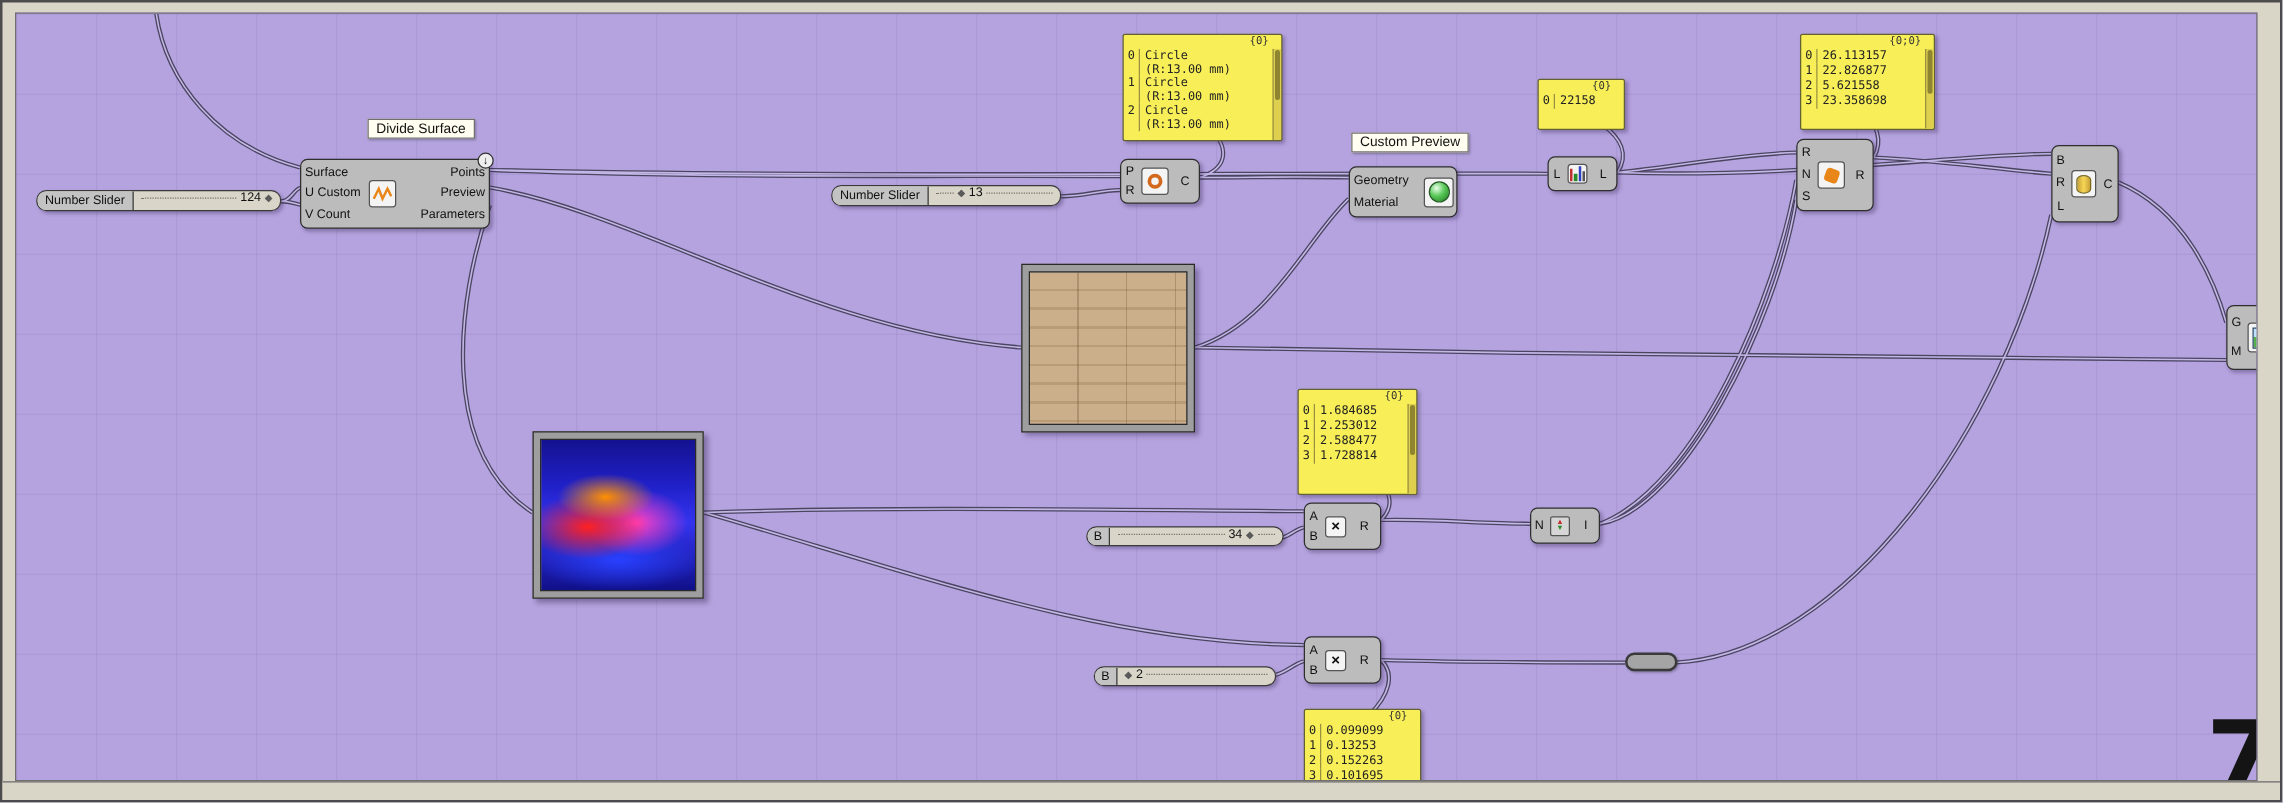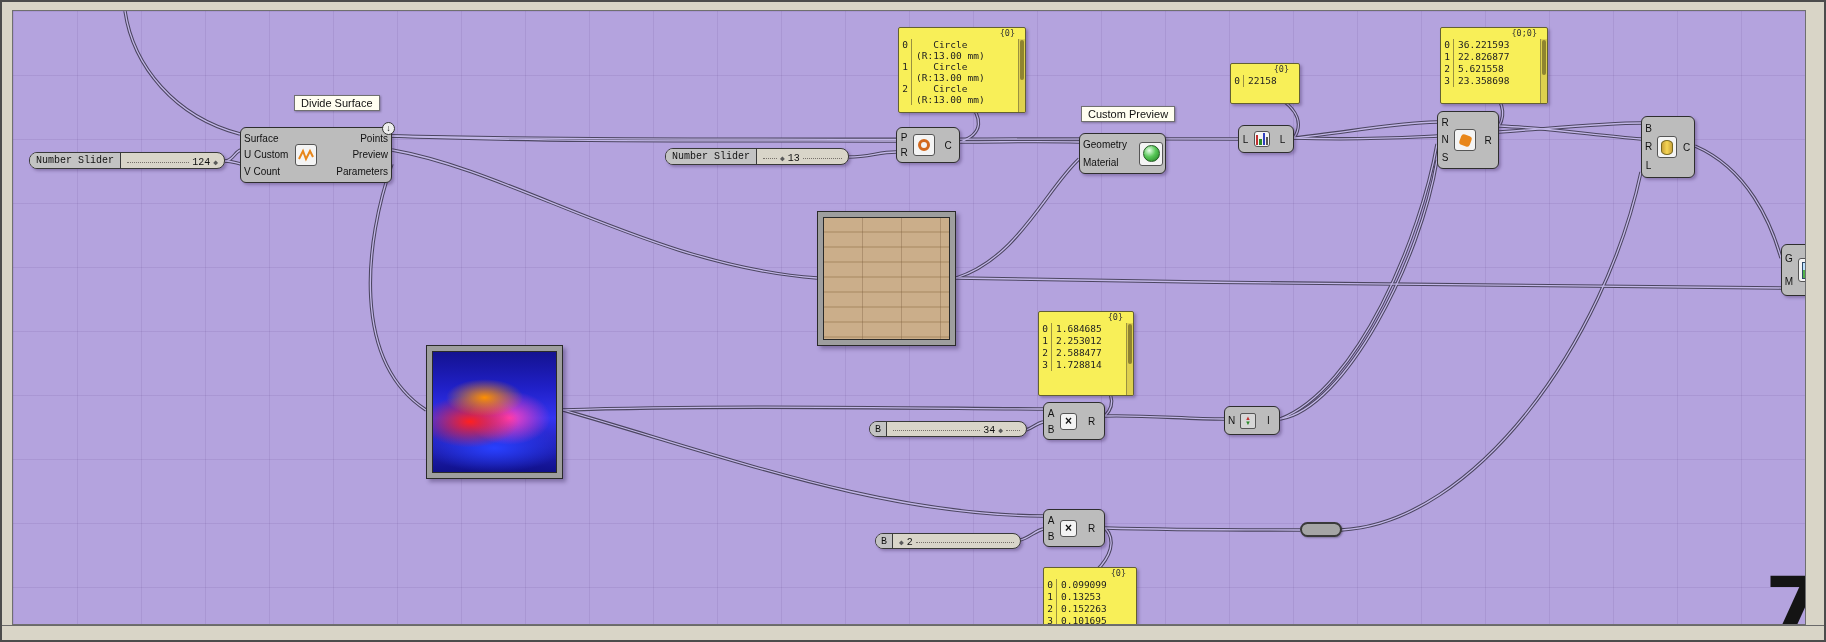--- a/index.html
+++ b/index.html
@@ -41,29 +41,29 @@
            font-family:"DejaVu Sans Mono",monospace; font-size:9.5px;
            box-shadow:2px 2px 3px rgba(60,40,90,.35); }
   .panel .hdr { flex:none; height:11px; line-height:11px; text-align:right; padding-right:10px;
                 font-size:8.5px; color:#333; }
   .panel .pbody { flex:1; display:flex; overflow:hidden; }
   .panel .rows { flex:1; overflow:hidden; }
   .panel .row { display:flex; line-height:12px; }
   .panel .row.tall { line-height:11px; }
   .panel .idx { flex:none; width:13px; text-align:right; padding-right:3px; border-right:1px solid #9a9140; }
   .panel .val { padding-left:4px; white-space:pre; }
-  .panel .val .l { display:block;text-align:center; }
+  .panel .val .l { display:block; }
   .panel .sb { flex:none; width:7px; background:#ded04e; border-left:1px solid #9a9140; position:relative; }
   .panel .sb .thumb { position:absolute; left:1px; right:1px; top:1px; height:55%;
                       background:#8f8430; border-radius:2px; }
 
   
   .slider { position:absolute; height:17px; background:#d9d5c9; border:1.4px solid #3a3a3a; border-radius:8px;
-            display:flex; align-items:flex-end; z-index:3; font-size:10px; color:#111; overflow:hidden;
-            box-shadow:2px 2px 3px rgba(60,40,90,.35);font-family:Liberation Mono, monospace; }
+            display:flex; align-items:flex-start; z-index:3; font-size:10px; color:#111; overflow:hidden;
+            box-shadow:2px 2px 3px rgba(60,40,90,.35); }
   .slider .lab { flex:none; background:#c3c3c3; border-right:1px solid #3a3a3a; padding:0 6px; height:100%;
                  display:flex; align-items:center; }
   .slider .track { flex:1; display:flex; align-items:center; padding:0 6px; gap:3px; }
   .slider .dots { flex:1; height:1px; border-bottom:1px dotted #77716a; }
   .slider .dots.short { flex:0 0 14px; }
   .slider .handle { color:#5a5a5a; font-size:8px; line-height:1; }
 
   
   .imgframe { position:absolute; background:#9e9e9e; border:1px solid #2a2a2a; padding:5px; z-index:3;
               box-shadow:3px 3px 4px rgba(50,35,80,.4); }
@@ -405,21 +405,21 @@
         </div>
       </div>
     </div>
 
     <div class="panel" style="left:1427px;top:16px;width:108px;height:77px">
       <div class="hdr">{0;0}</div>
       <div class="pbody">
         <div class="rows">
           <div class="row">
               <span class="idx">0</span>
-              <span class="val">36.221593</span>
+              <span class="val">26.113157</span>
             </div>
           <div class="row">
               <span class="idx">1</span>
               <span class="val">22.826877</span>
             </div>
           <div class="row">
               <span class="idx">2</span>
               <span class="val">5.621558</span>
             </div>
           <div class="row">

